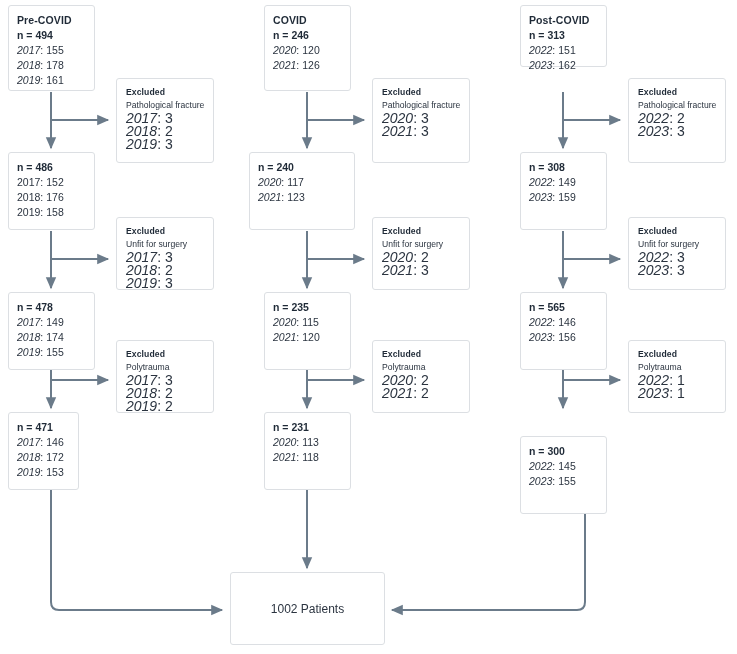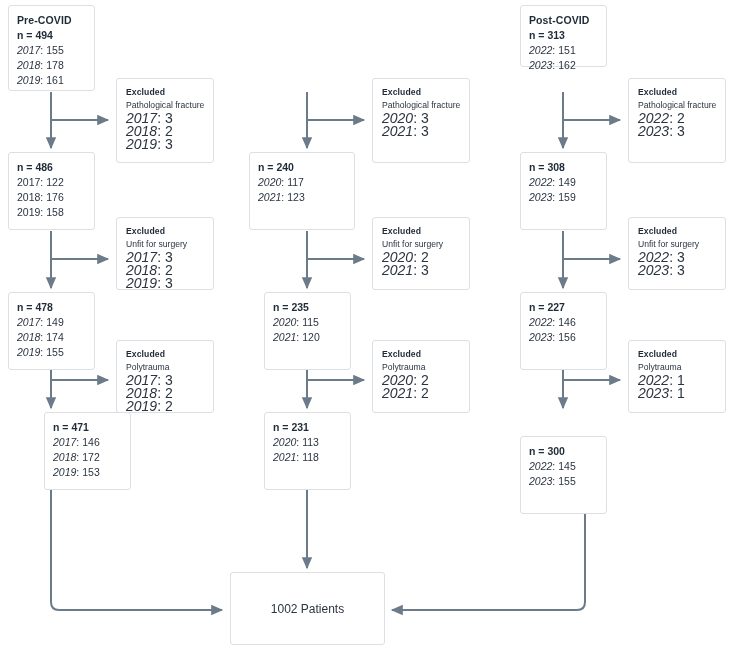--- a/index.html
+++ b/index.html
@@ -154,21 +154,21 @@
   <div class="node excl-box" style="left:116px; top:78px;  width:98px; height:85px;">
     <div class="excl-title">Excluded</div>
     <div class="excl-reason">Pathological fracture</div>
     <div class="excl-line"><span class="yr">2017</span>: <span>3</span></div>
     <div class="excl-line"><span class="yr">2018</span>: <span>2</span></div>
     <div class="excl-line"><span class="yr">2019</span>: <span>3</span></div>
   </div>
 
   <div class="node cohort-box" style="left:8px;  top:152px; width:87px; height:78px;">
     <div class="node-n">n = 486</div>
-    <div class="node-line plain"><span class="yr">2017</span>: <span>122</span></div>
+    <div class="node-line plain"><span class="yr">2017</span>: <span>152</span></div>
     <div class="node-line plain"><span class="yr">2018</span>: <span>176</span></div>
     <div class="node-line plain"><span class="yr">2019</span>: <span>158</span></div>
   </div>
 
   <div class="node excl-box" style="left:116px; top:217px; width:98px; height:73px;">
     <div class="excl-title">Excluded</div>
     <div class="excl-reason">Unfit for surgery</div>
     <div class="excl-line"><span class="yr">2017</span>: <span>3</span></div>
     <div class="excl-line"><span class="yr">2018</span>: <span>2</span></div>
     <div class="excl-line"><span class="yr">2019</span>: <span>3</span></div>
@@ -182,27 +182,33 @@
   </div>
 
   <div class="node excl-box" style="left:116px; top:340px; width:98px; height:73px;">
     <div class="excl-title">Excluded</div>
     <div class="excl-reason">Polytrauma</div>
     <div class="excl-line"><span class="yr">2017</span>: <span>3</span></div>
     <div class="excl-line"><span class="yr">2018</span>: <span>2</span></div>
     <div class="excl-line"><span class="yr">2019</span>: <span>2</span></div>
   </div>
 
-  <div class="node cohort-box" style="left:8px;  top:412px; width:87px; height:78px;margin-left:36px;">
+  <div class="node cohort-box" style="left:8px;  top:412px; width:71px; height:78px;">
     <div class="node-n">n = 471</div>
     <div class="node-line"><span class="yr">2017</span>: <span>146</span></div>
     <div class="node-line"><span class="yr">2018</span>: <span>172</span></div>
     <div class="node-line"><span class="yr">2019</span>: <span>153</span></div>
   </div>
 
+  <div class="node cohort-box" style="left:264px; top:5px;   width:87px; height:86px;">
+    <div class="node-title">COVID</div>
+    <div class="node-n">n = 246</div>
+    <div class="node-line"><span class="yr">2020</span>: <span>120</span></div>
+    <div class="node-line"><span class="yr">2021</span>: <span>126</span></div>
+  </div>
 
   <div class="node excl-box" style="left:372px; top:78px;  width:98px; height:85px;">
     <div class="excl-title">Excluded</div>
     <div class="excl-reason">Pathological fracture</div>
     <div class="excl-line"><span class="yr">2020</span>: <span>3</span></div>
     <div class="excl-line"><span class="yr">2021</span>: <span>3</span></div>
   </div>
 
   <div class="node cohort-box" style="left:249px; top:152px; width:106px; height:78px;">
     <div class="node-n">n = 240</div>
@@ -257,21 +263,21 @@
   </div>
 
   <div class="node excl-box" style="left:628px; top:217px; width:98px; height:73px;">
     <div class="excl-title">Excluded</div>
     <div class="excl-reason">Unfit for surgery</div>
     <div class="excl-line"><span class="yr">2022</span>: <span>3</span></div>
     <div class="excl-line"><span class="yr">2023</span>: <span>3</span></div>
   </div>
 
   <div class="node cohort-box" style="left:520px; top:292px; width:87px; height:78px;">
-    <div class="node-n">n = 227</div>
+    <div class="node-n">n = 565</div>
     <div class="node-line"><span class="yr">2022</span>: <span>146</span></div>
     <div class="node-line"><span class="yr">2023</span>: <span>156</span></div>
   </div>
 
   <div class="node excl-box" style="left:628px; top:340px; width:98px; height:73px;">
     <div class="excl-title">Excluded</div>
     <div class="excl-reason">Polytrauma</div>
     <div class="excl-line"><span class="yr">2022</span>: <span>1</span></div>
     <div class="excl-line"><span class="yr">2023</span>: <span>1</span></div>
   </div>

